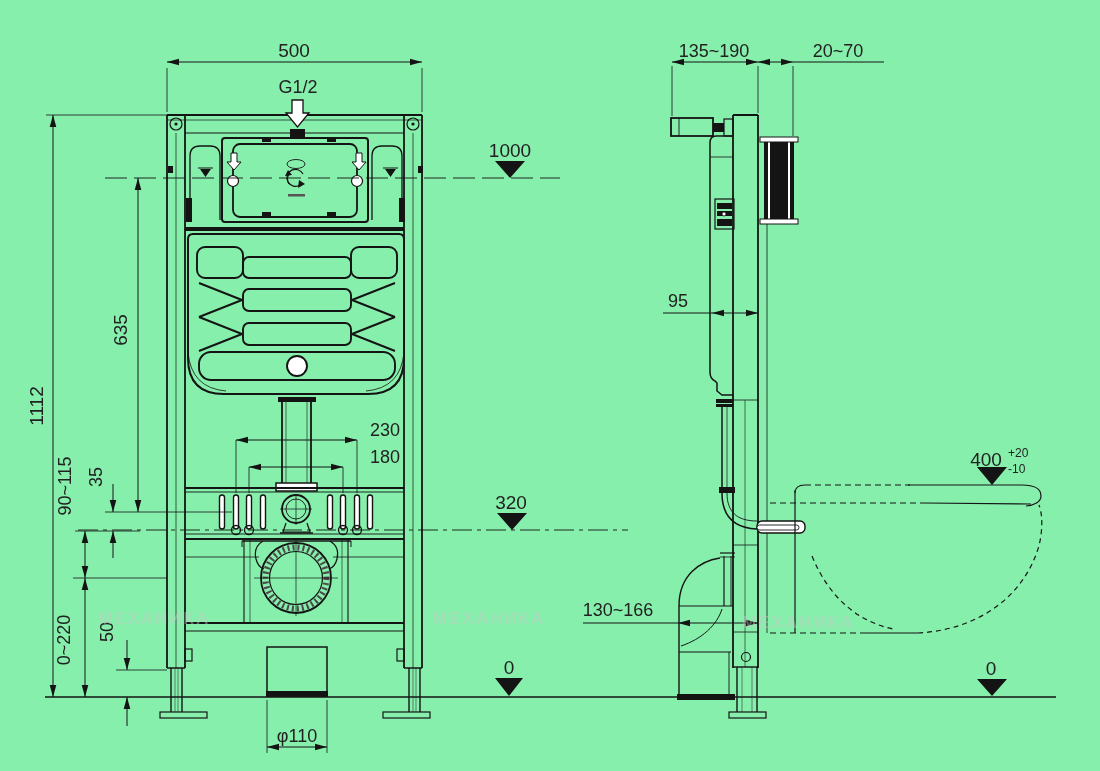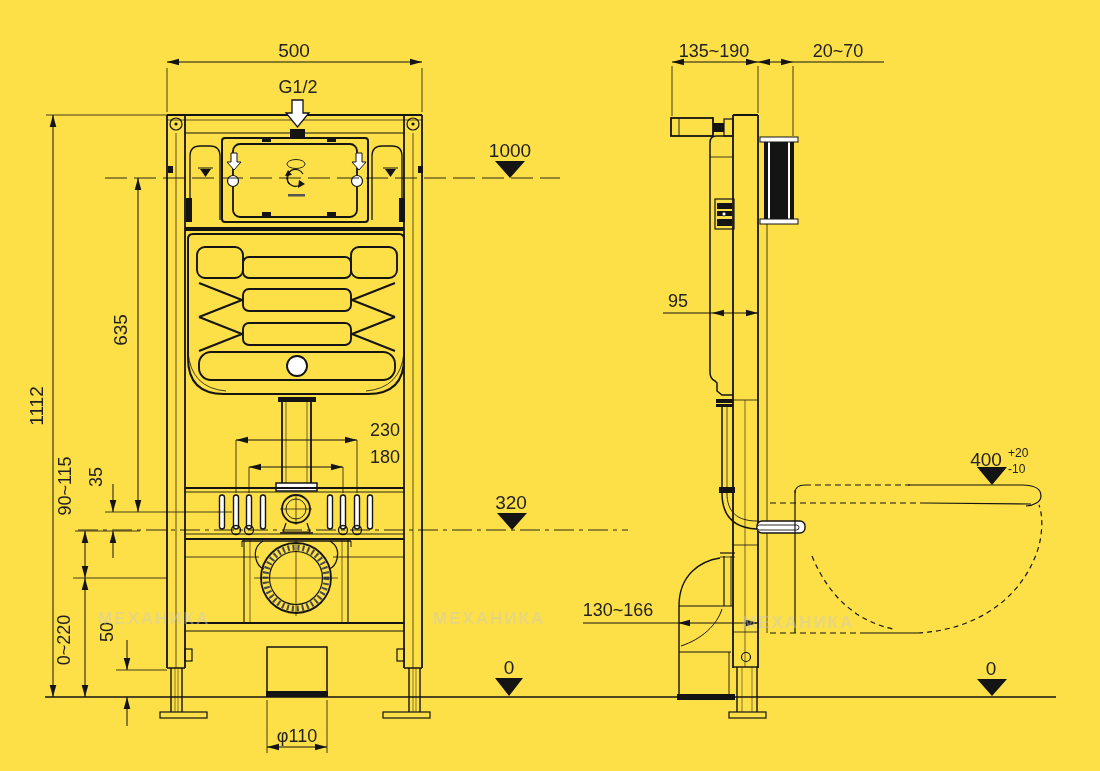--- a/index.html
+++ b/index.html
@@ -1,16 +1,16 @@
 <!DOCTYPE html>
 <html><head>
 <meta charset="utf-8">
 <style>
   html,body{margin:0;padding:0;background:#ffffff;}
-  .canvas{position:relative;width:1100px;height:771px;background:#fde047;overflow:hidden;
+  .canvas{position:relative;width:1100px;height:771px;background:#86efac;overflow:hidden;
           font-family:"Liberation Sans", sans-serif;}
   svg{position:absolute;left:0;top:0;}
   svg text{font-family:"Liberation Sans", sans-serif;fill:#222;font-size:18px;}
   svg .big{font-size:19px;}
   svg .tol{font-size:12px;}
   svg .wm{font-size:17px;font-weight:700;fill:#c9c9c9;opacity:.42;letter-spacing:2px;}
   svg path,svg line,svg rect,svg circle,svg ellipse,svg polyline{vector-effect:none;}
 </style>
 </head>
 <body>

